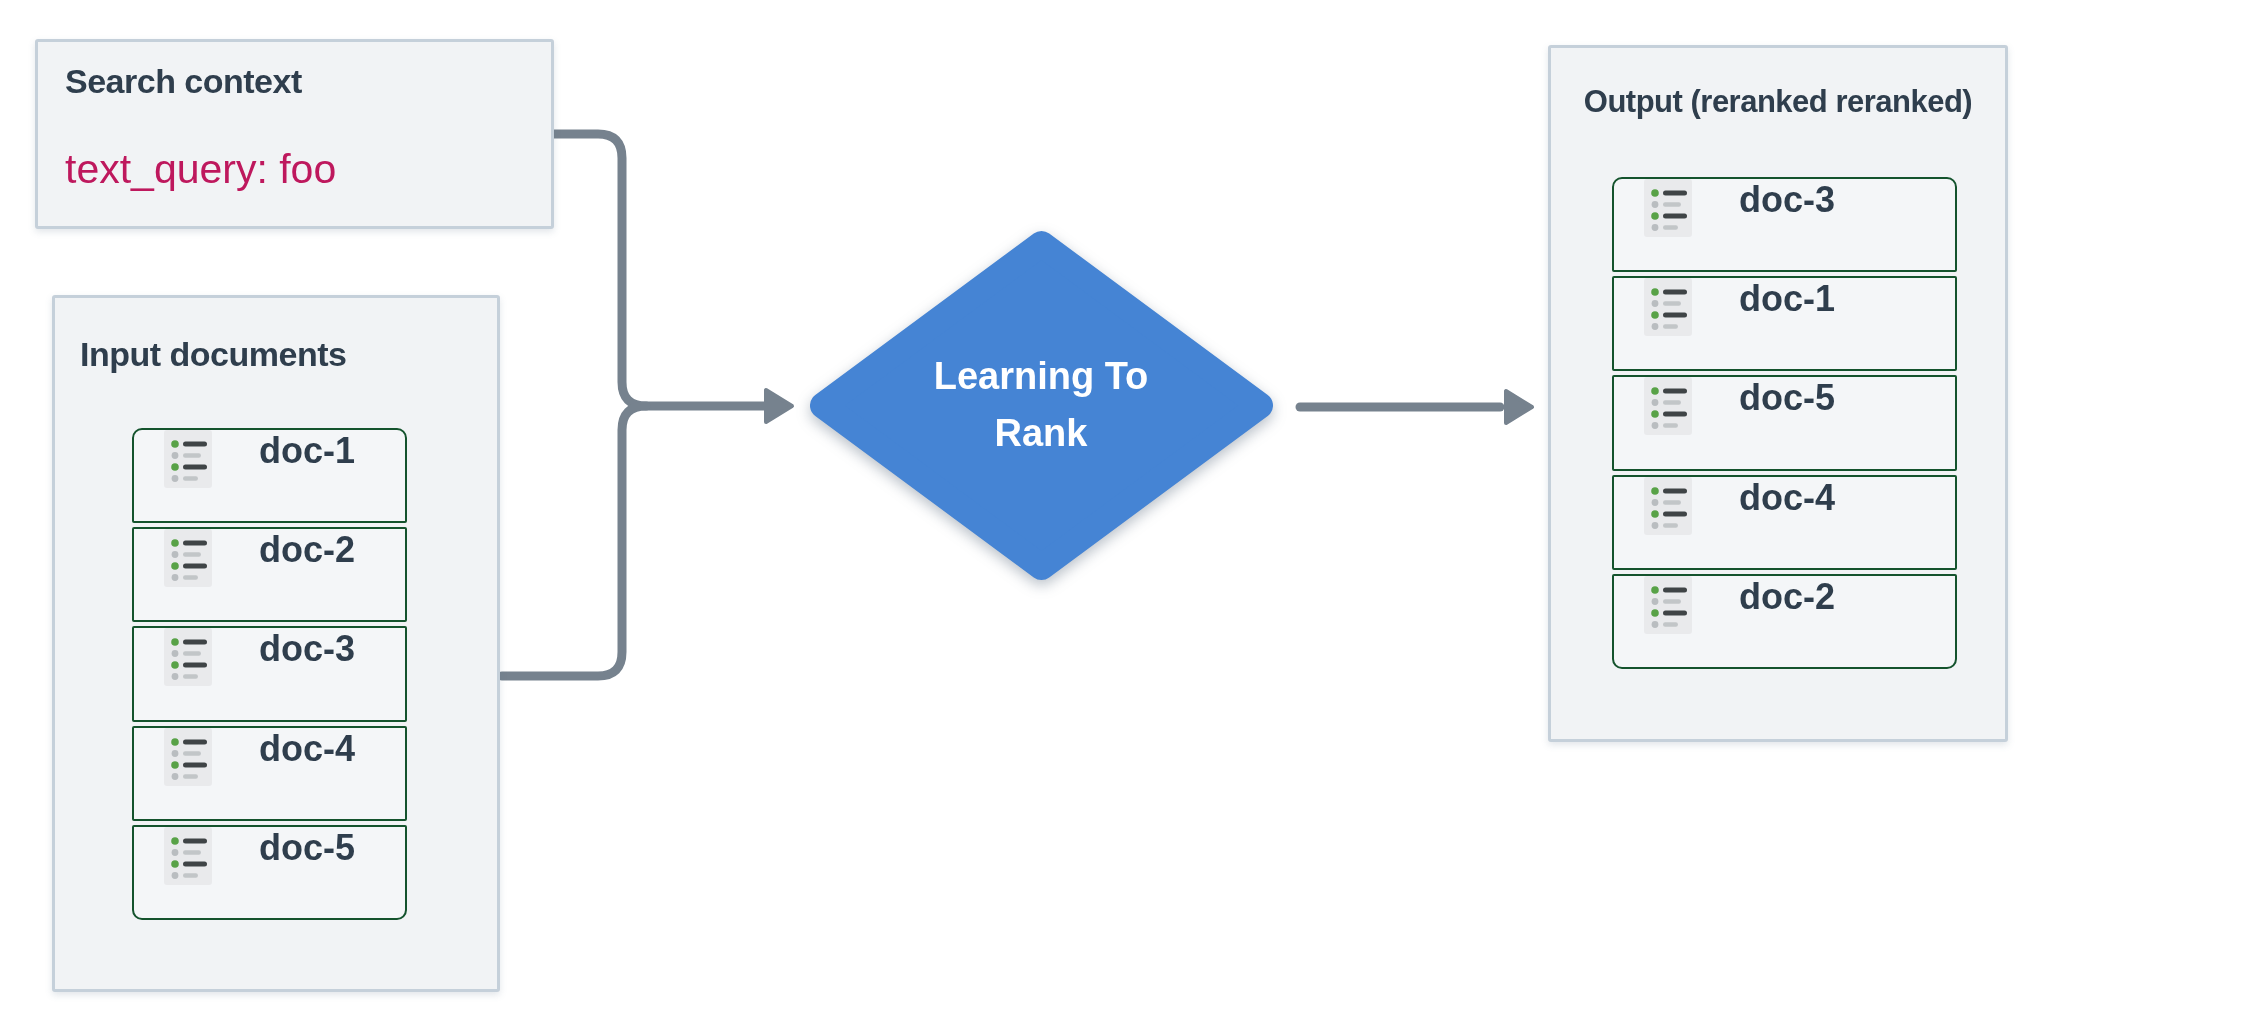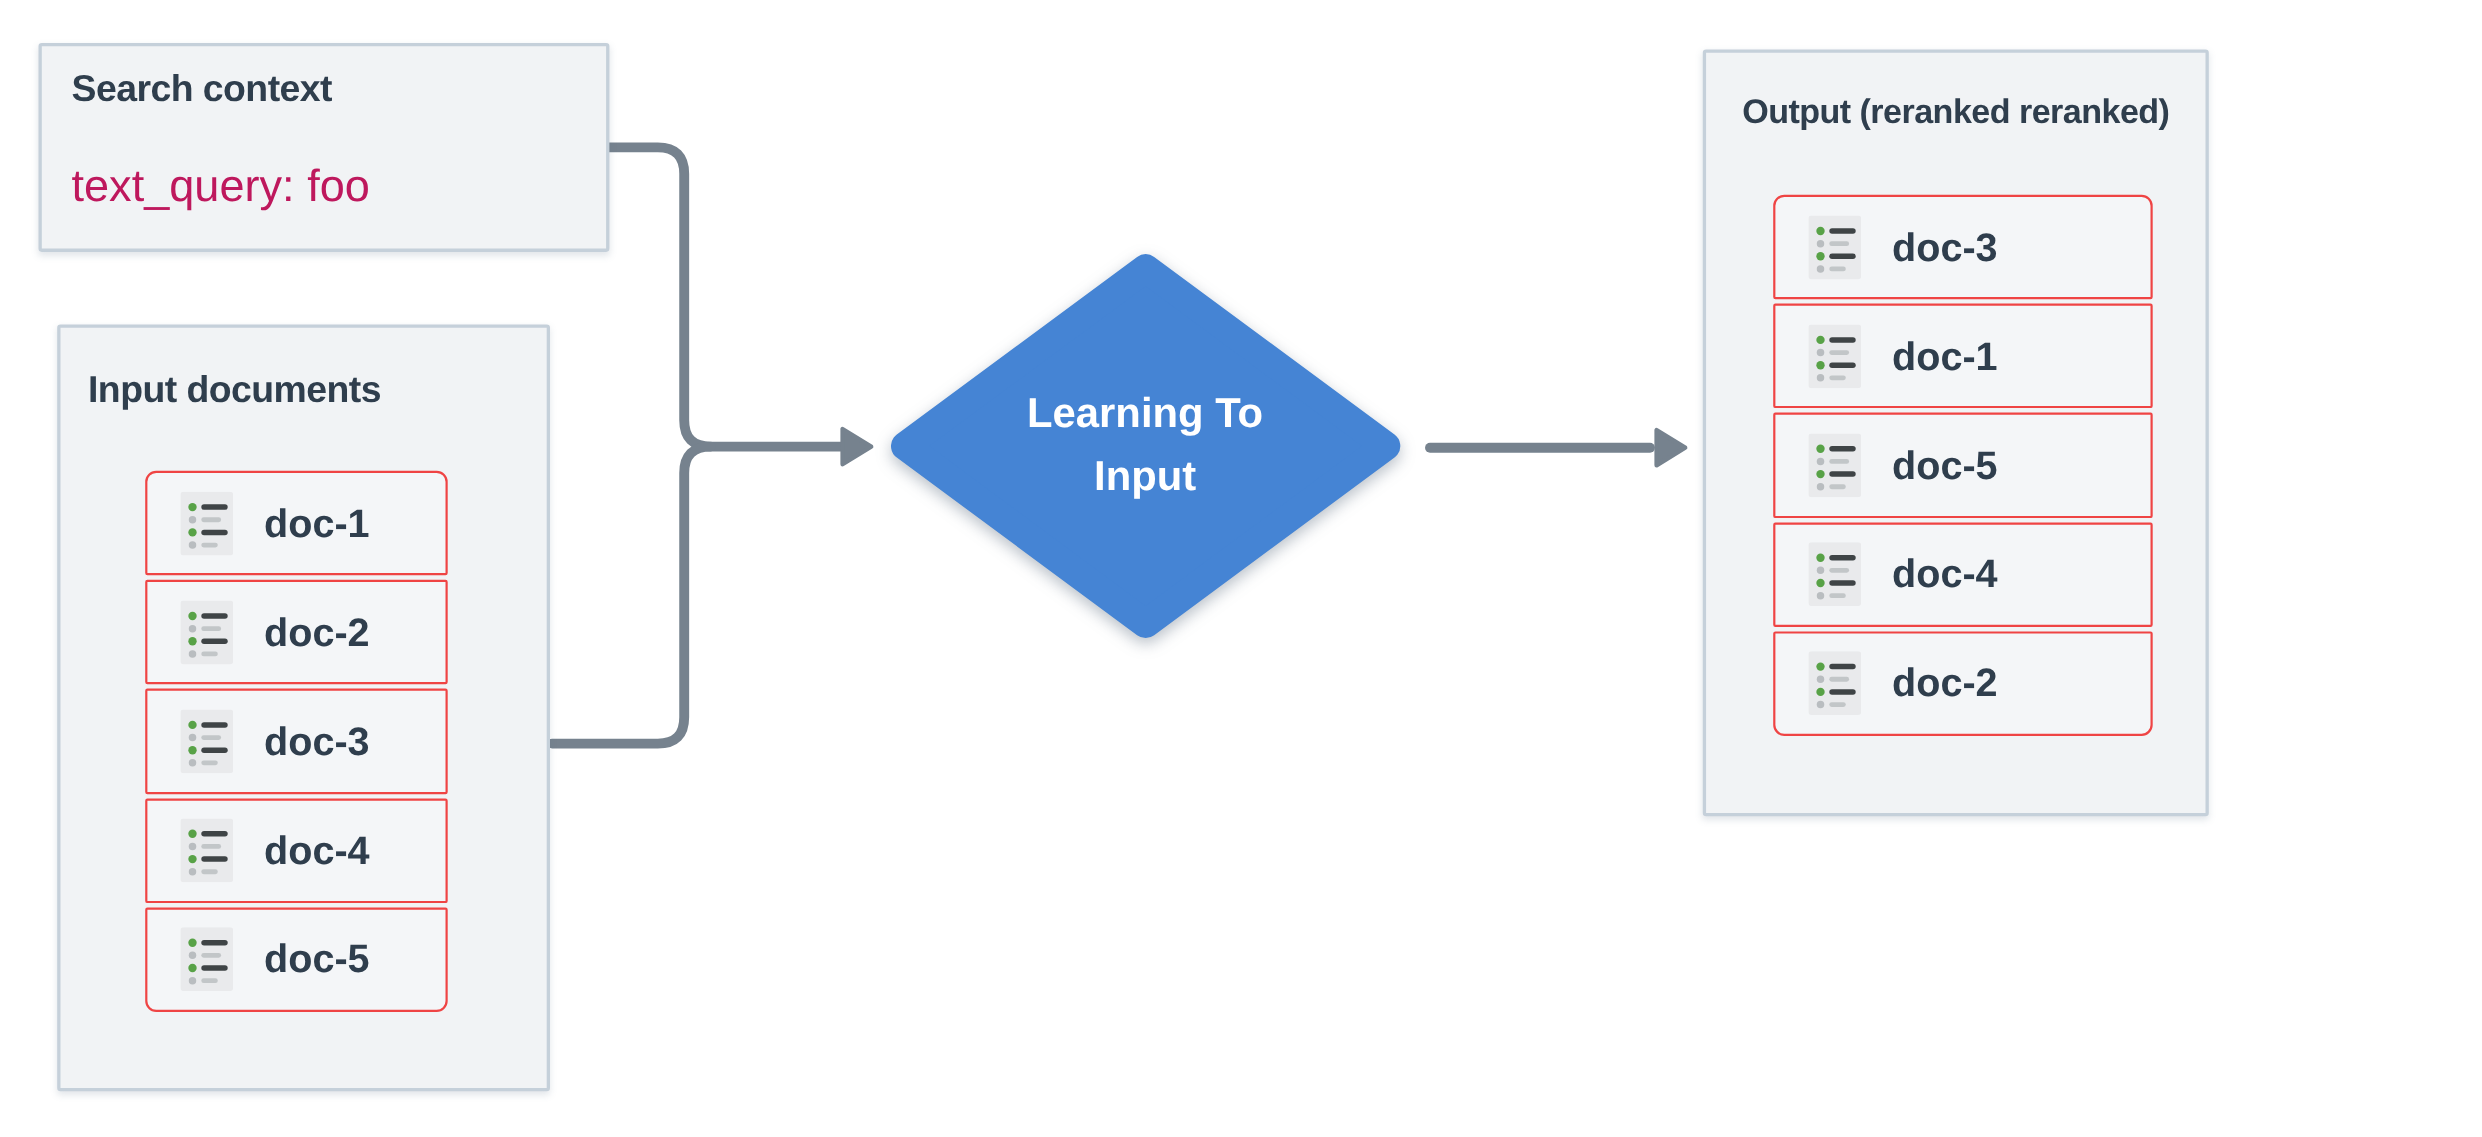--- a/index.html
+++ b/index.html
@@ -24,23 +24,23 @@
                color:#2f3e4d;white-space:nowrap;}
   #searchPanel .panel-title{left:27px;top:20px;}
   #searchPanel .panel-sub{position:absolute;left:27px;top:104px;font-size:41px;color:#be185d;white-space:nowrap;}
   #inputPanel .panel-title{left:25px;top:37px;}
   #outputPanel .panel-title{left:0;top:36px;width:100%;text-align:center;font-size:31px;}
 
   
   .doc-list{position:absolute;display:flex;flex-direction:column;gap:4px;}
   #inputPanel .doc-list{left:77px;top:130px;width:275px;height:492px;}
   #outputPanel .doc-list{left:61px;top:129px;width:345px;height:492px;}
-  .doc-item{flex:1;display:flex;align-items:center;box-sizing:border-box;
-            background:#f4f6f8;border:2px solid #ef4444;border-radius:2px;
-            padding-left:30px;gap:28px;}
+  .doc-item{flex:1;display:flex;align-items:flex-start;box-sizing:border-box;
+            background:#f4f6f8;border:2px solid #14532d;border-radius:2px;
+            padding-left:30px;gap:47px;}
   .doc-item:first-child{border-radius:10px 10px 2px 2px;}
   .doc-item:last-child{border-radius:2px 2px 10px 10px;}
   .doc-label{font-weight:bold;font-size:36px;color:#2f3e4d;white-space:nowrap;}
   .doc-icon{flex:0 0 auto;display:block;}
 
   
   .diamond-label{position:absolute;left:921px;top:348px;width:240px;text-align:center;
                  font-weight:bold;font-size:38px;line-height:57px;color:#ffffff;}
 </style>
 </head>
@@ -55,21 +55,21 @@
     <path class="connector" d="M 502 676 H 598 Q 622 676 622 652 V 430 Q 622 406 646 406"></path>
 
     <polygon class="arrow-head" points="792,406 766,390 766,422"></polygon>
 
     <path class="connector" d="M 1300 407 H 1500"></path>
     <polygon class="arrow-head" points="1532,407 1506,391 1506,423"></polygon>
 
     <polygon class="diamond" points="1041.5,244 1260,405.5 1041.5,567 823,405.5"></polygon>
   </svg>
 
-  <div class="diamond-label">Learning To Input</div>
+  <div class="diamond-label">Learning To Rank</div>
 
   <div class="panel" id="searchPanel">
     <div class="panel-title">Search context</div>
     <div class="panel-sub">text_query: foo</div>
   </div>
 
   <div class="panel" id="inputPanel">
     <div class="panel-title">Input documents</div>
     <div class="doc-list">
         <div class="doc-item">

